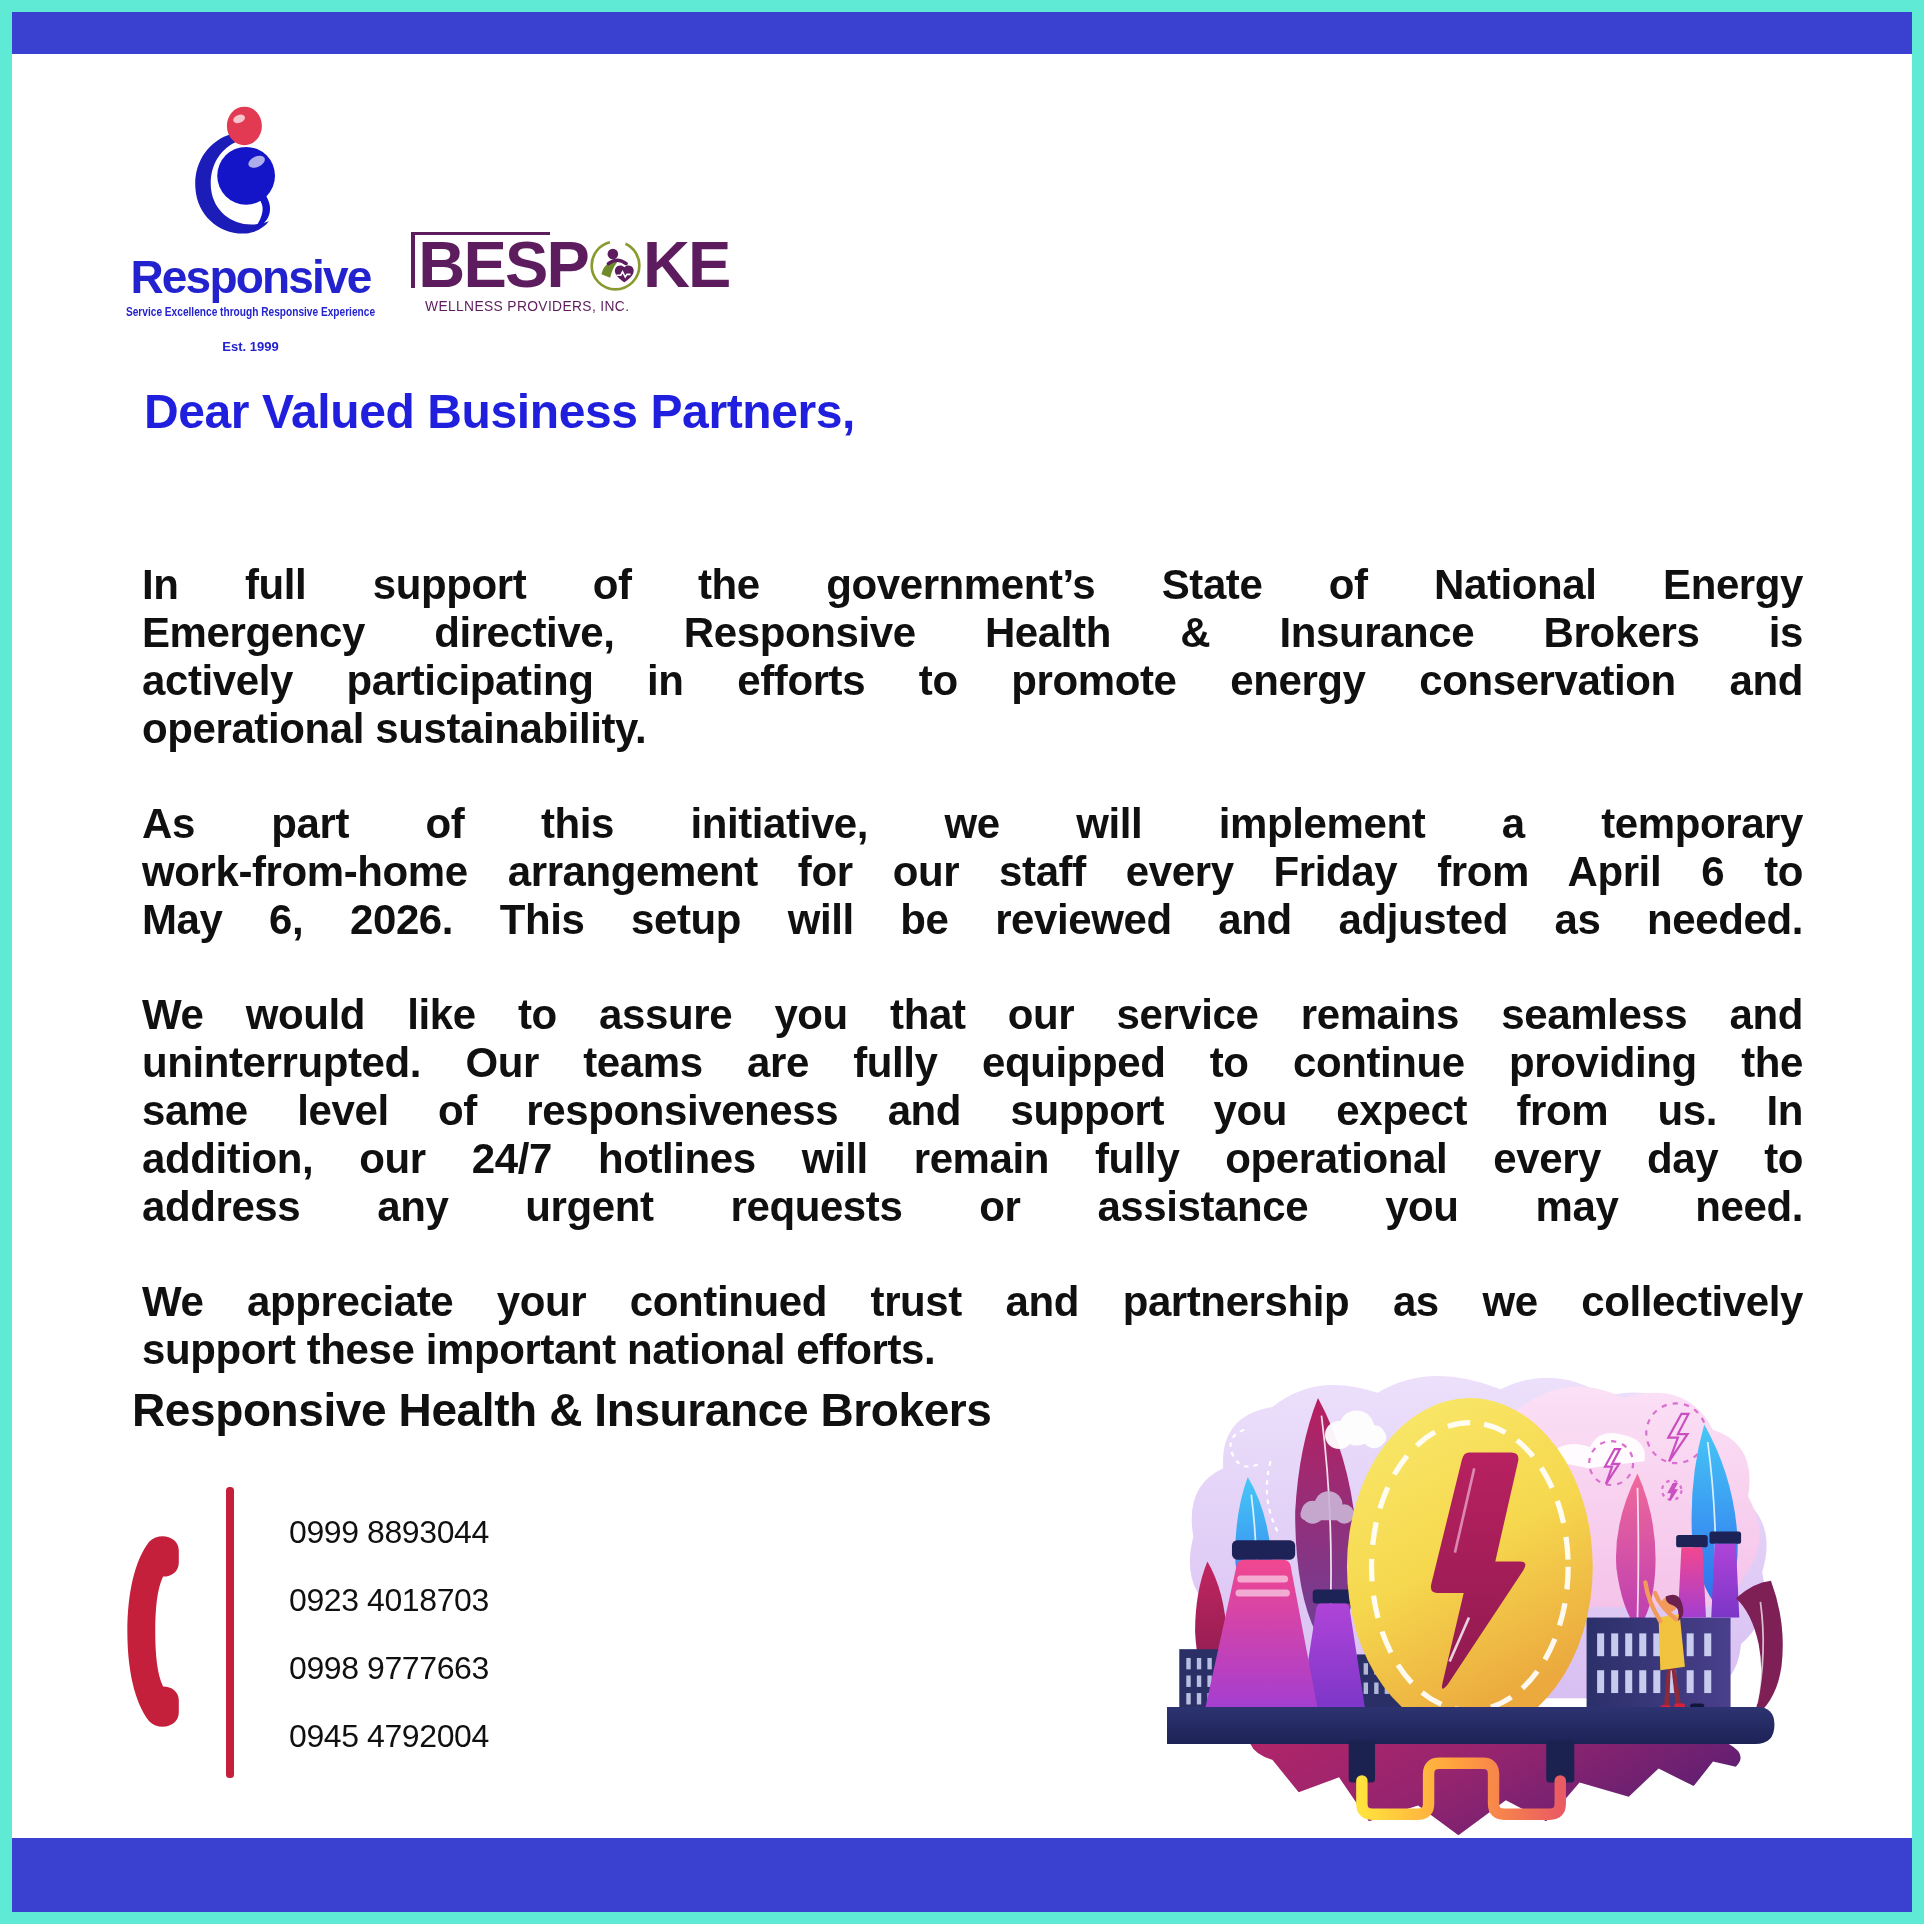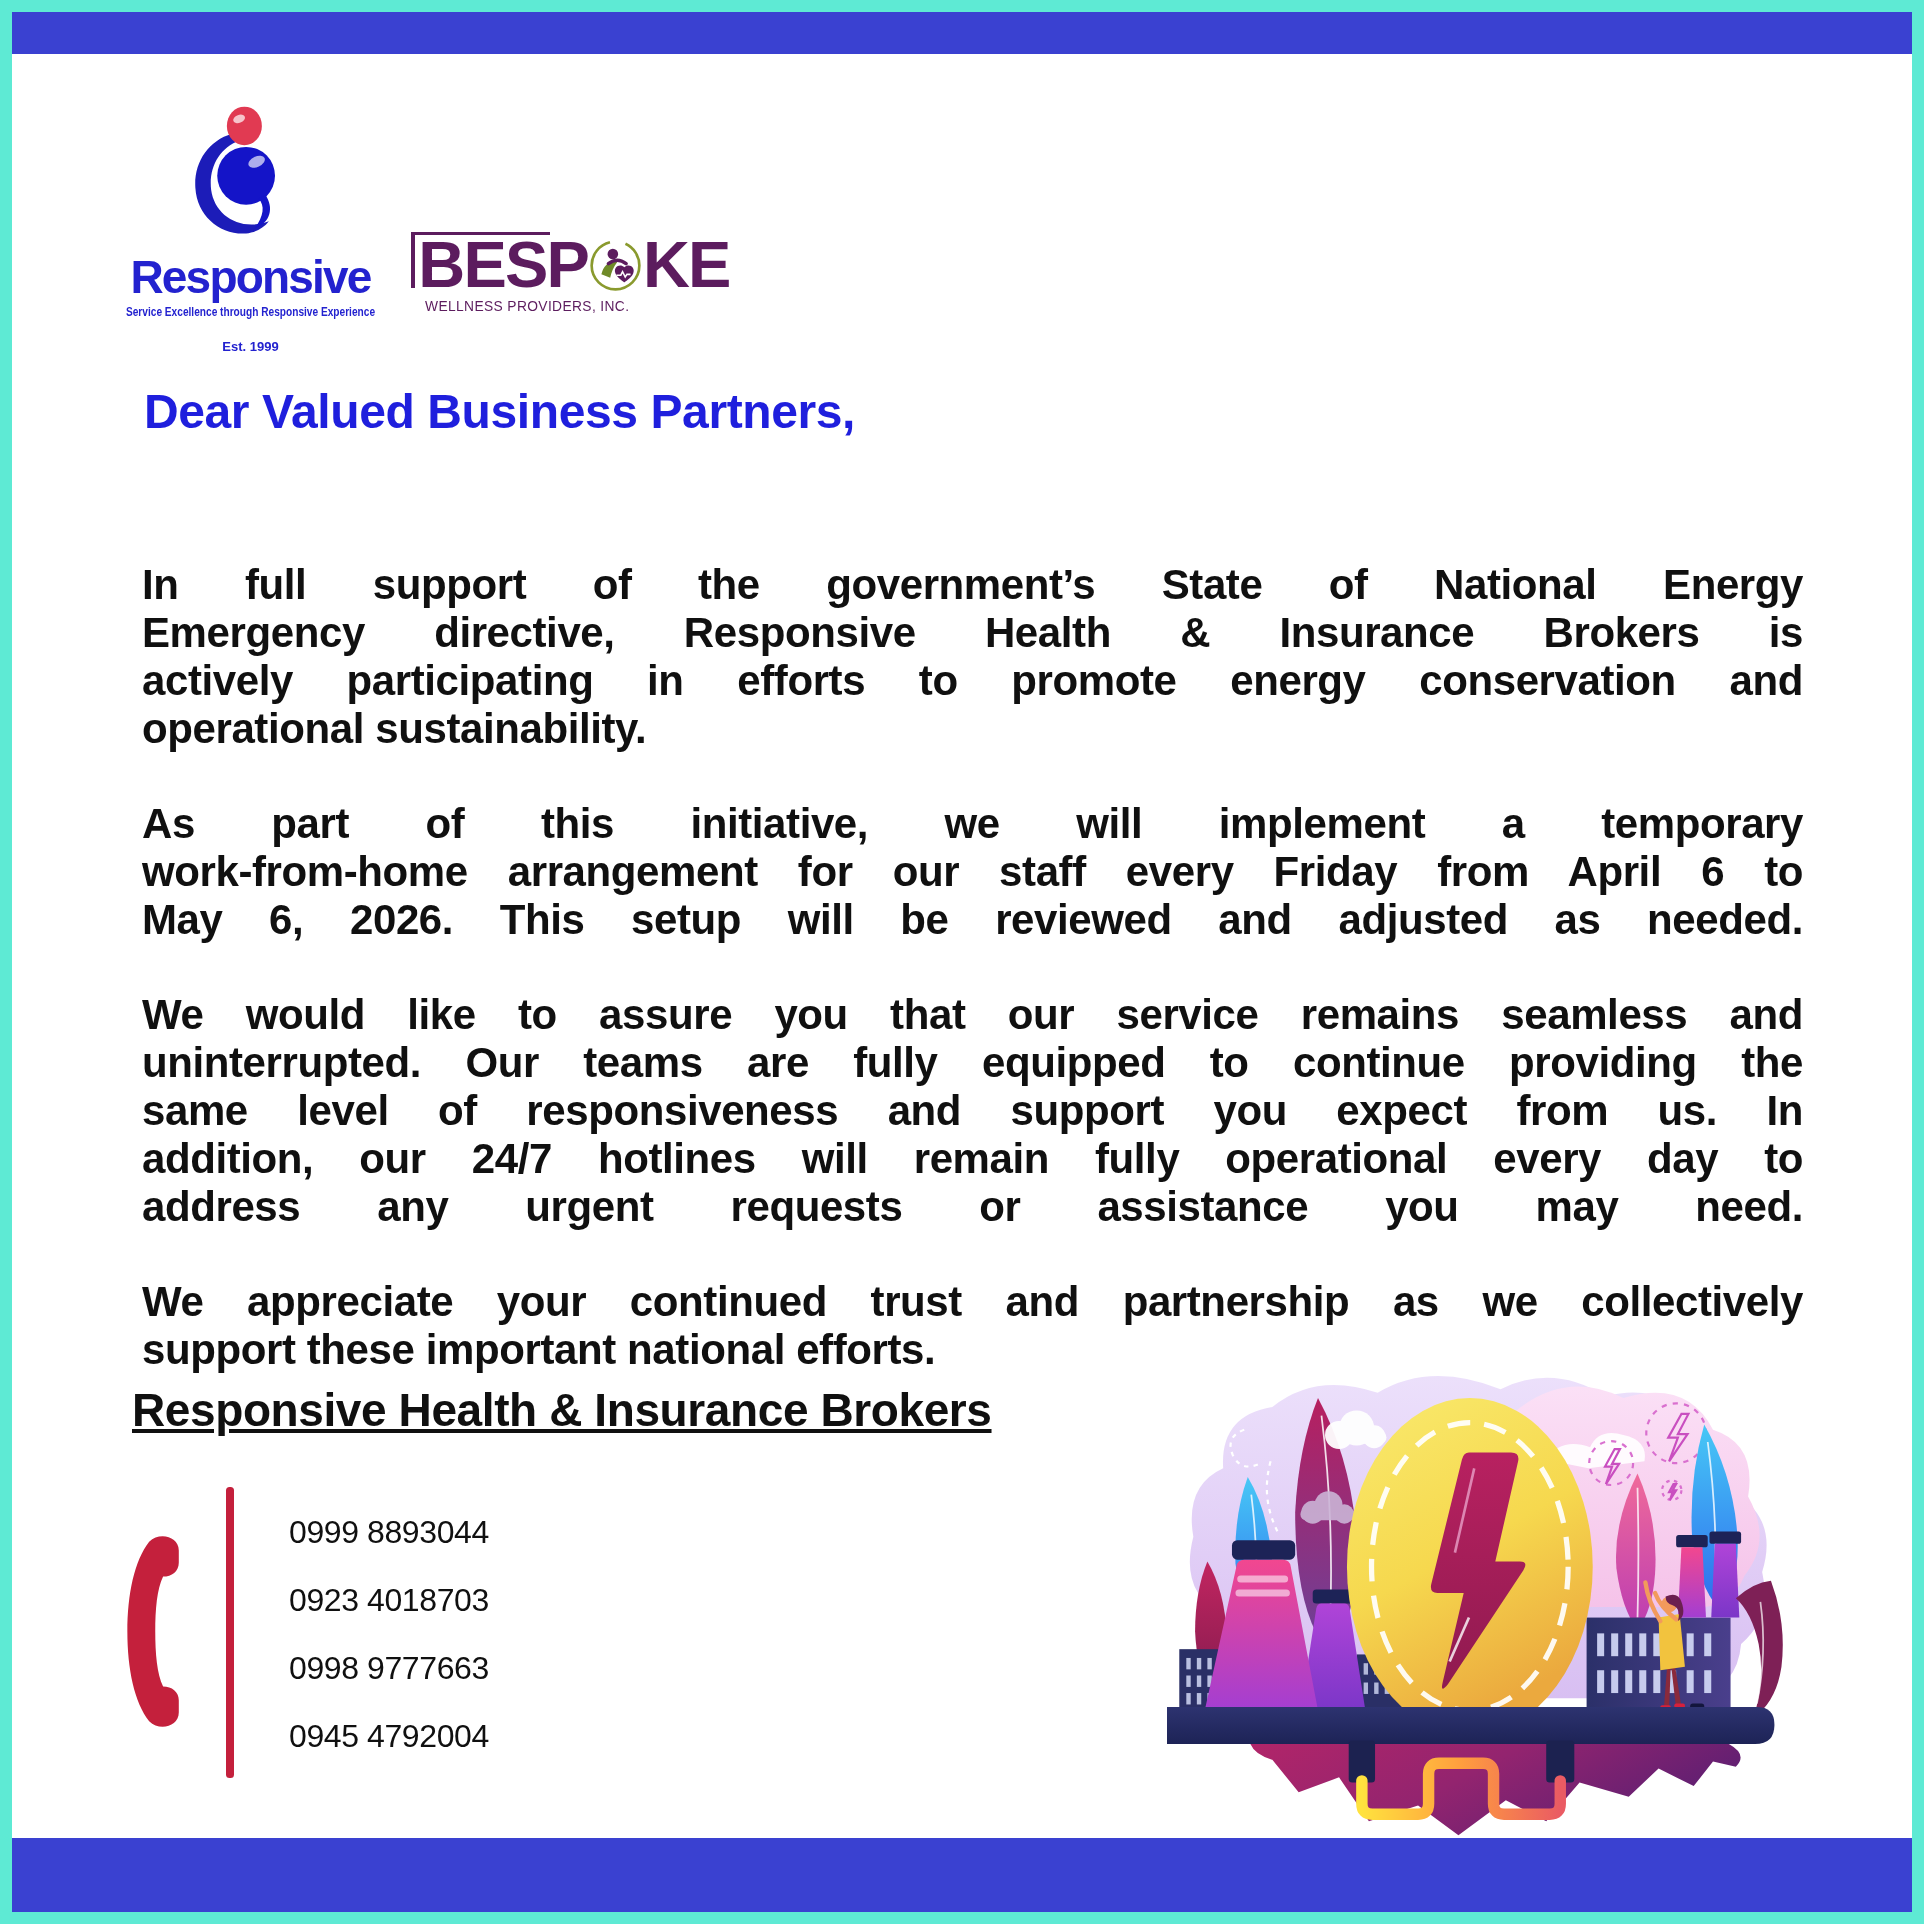--- a/index.html
+++ b/index.html
@@ -31,21 +31,21 @@
 
   
   .salutation{position:absolute;left:132px;top:372px;margin:12px;
               font-size:48px;font-weight:bold;letter-spacing:-0.4px;color:#1f1fdd;}
   .paragraphs{position:absolute;left:142px;top:525px;width:1661px;color:#101010;margin-top:36px;}
   .para{margin:0 0 47px 0;}
   .line{font-size:42px;line-height:48px;font-weight:bold;letter-spacing:-0.4px;
         text-align:justify;text-align-last:justify;}
   .line.unjust{text-align-last:left;}
   .signature{position:absolute;left:132px;top:1383px;font-size:46px;font-weight:bold;
-             letter-spacing:-0.4px;color:#101010;text-decoration:underline;}
+             letter-spacing:-0.4px;color:#101010;}
 
   
   .phone-icon{position:absolute;left:123px;top:1534px;width:68px;height:195px;}
   .contact-divider{position:absolute;left:226px;top:1487px;width:8px;height:291px;
                    background:#c4203c;border-radius:3.5px;}
   .phone-list{position:absolute;left:265px;top:1498px;color:#101010;}
   .phone-number{font-size:32px;font-weight:normal;letter-spacing:-0.4px;line-height:68px;margin-left:24px;}
 
   
   .illus{position:absolute;left:1167px;top:1354px;width:625px;height:485px;}

